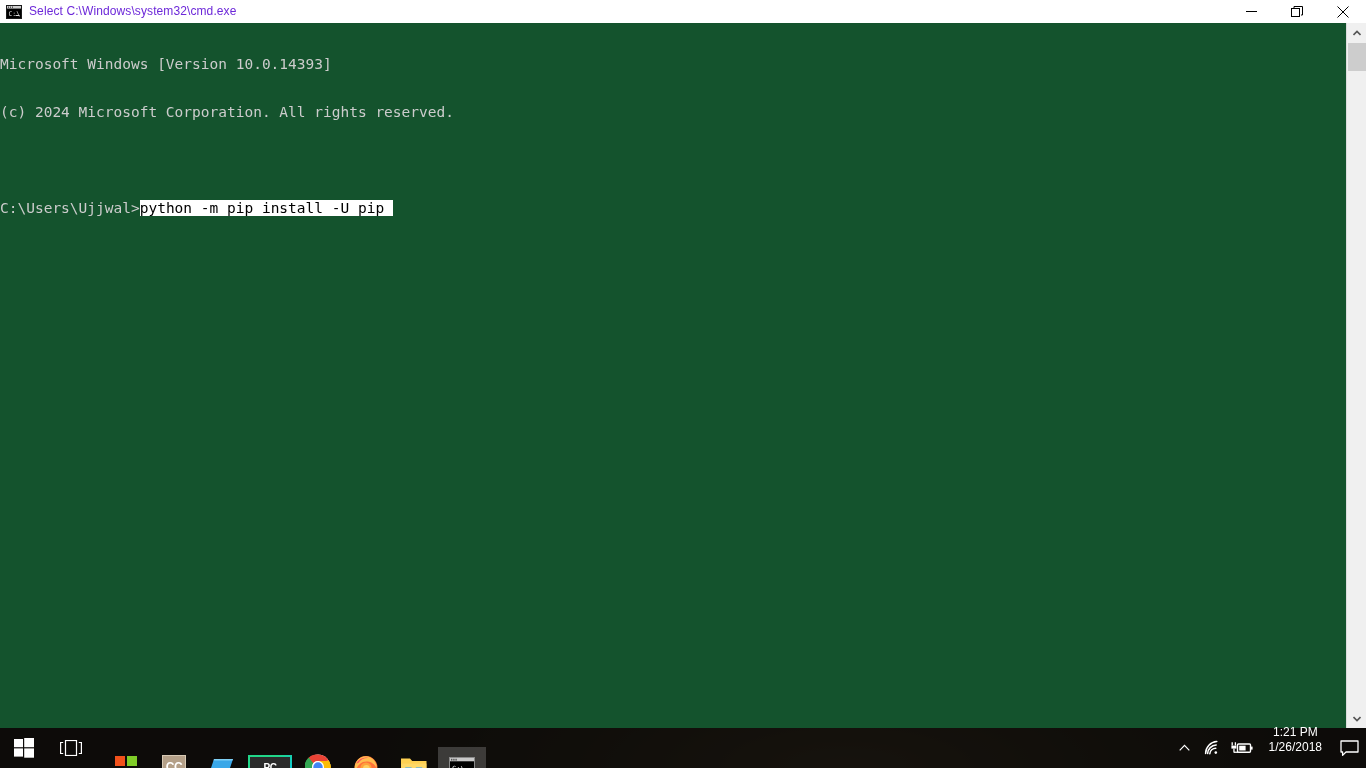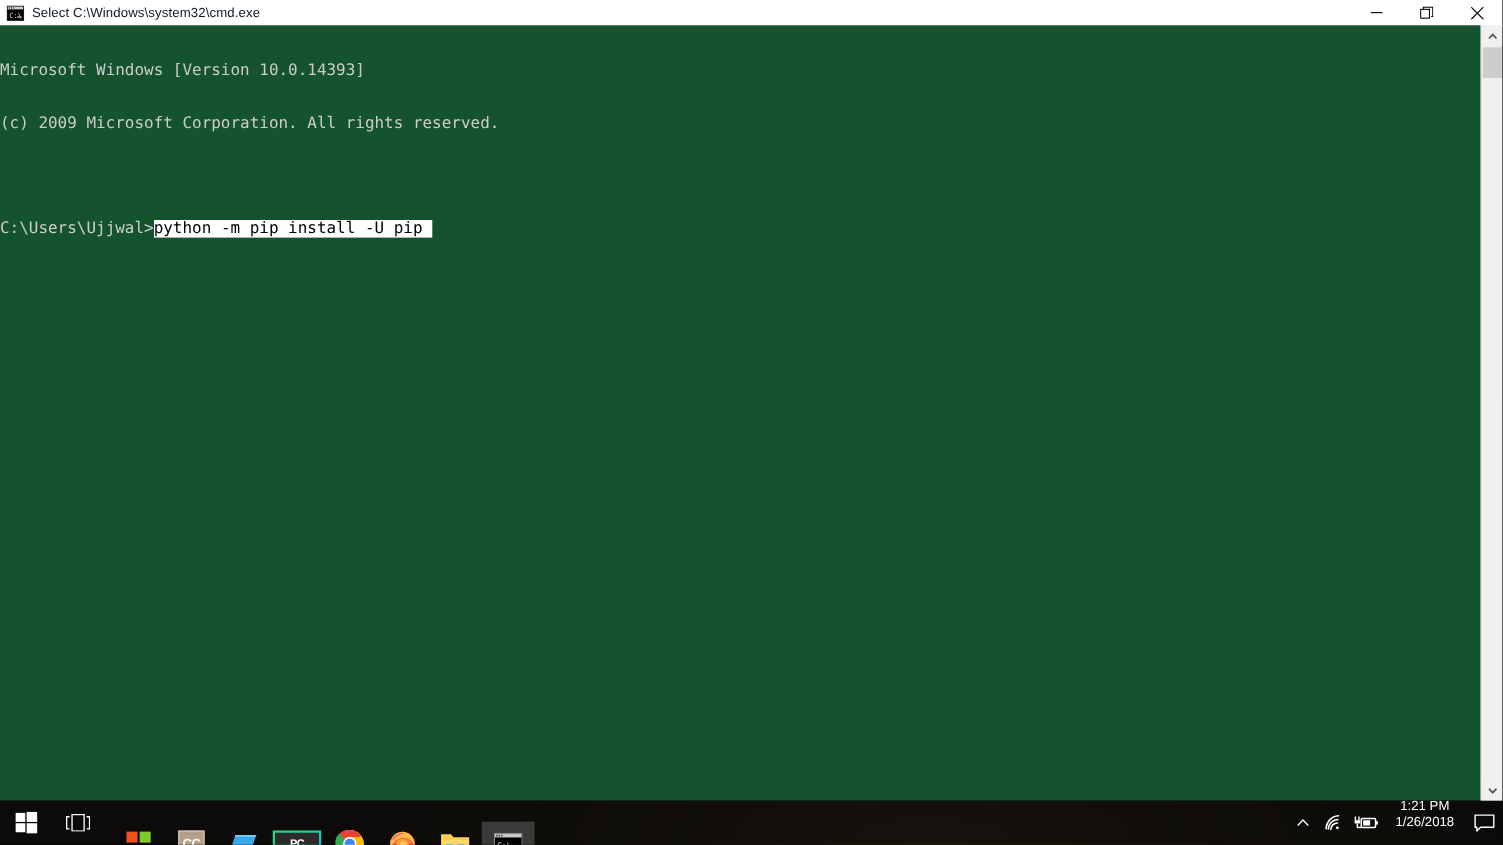--- a/index.html
+++ b/index.html
@@ -48,21 +48,21 @@
   .title-icon {
     width: 16px; height: 14px;
     margin-left: 6px; margin-right: 7px;
     flex: 0 0 auto;
     position: relative;
   }
 
   .title-text {
     font-family: "Liberation Sans", sans-serif;
     font-size: 12px;
-    color: #0f172a;
+    color: #6d28d9;
     line-height: 23px;
     white-space: nowrap;
     letter-spacing: 0.1px;
   }
 
   .win-controls {
     position: absolute;
     right: 0; top: 0;
     height: 23px;
     display: flex;
@@ -330,21 +330,21 @@
             <line x1="0.5" y1="0.5" x2="11.5" y2="11.5" stroke="#000" stroke-width="1"></line>
             <line x1="11.5" y1="0.5" x2="0.5" y2="11.5" stroke="#000" stroke-width="1"></line>
           </svg>
         </div>
       </div>
     </div>
 
     <div class="console-body">
       <div class="console-text">
         <div class="console-line">Microsoft Windows [Version 10.0.14393]</div>
-        <div class="console-line">(c) 2009 Microsoft Corporation. All rights reserved.</div>
+        <div class="console-line">(c) 2024 Microsoft Corporation. All rights reserved.</div>
         <div class="console-line blank">&nbsp;</div>
         <div class="console-line"><span>C:\Users\Ujjwal&gt;</span><span class="sel">python -m pip install -U pip </span></div>
       </div>
     </div>
 
     <div class="scrollbar">
       <div class="sb-arrow up">
         <svg width="8" height="6" viewBox="0 0 8 6">
             <polyline points="0.5,5 4,1.4 7.5,5" fill="none" stroke="#555" stroke-width="1.6"></polyline>
           </svg>

